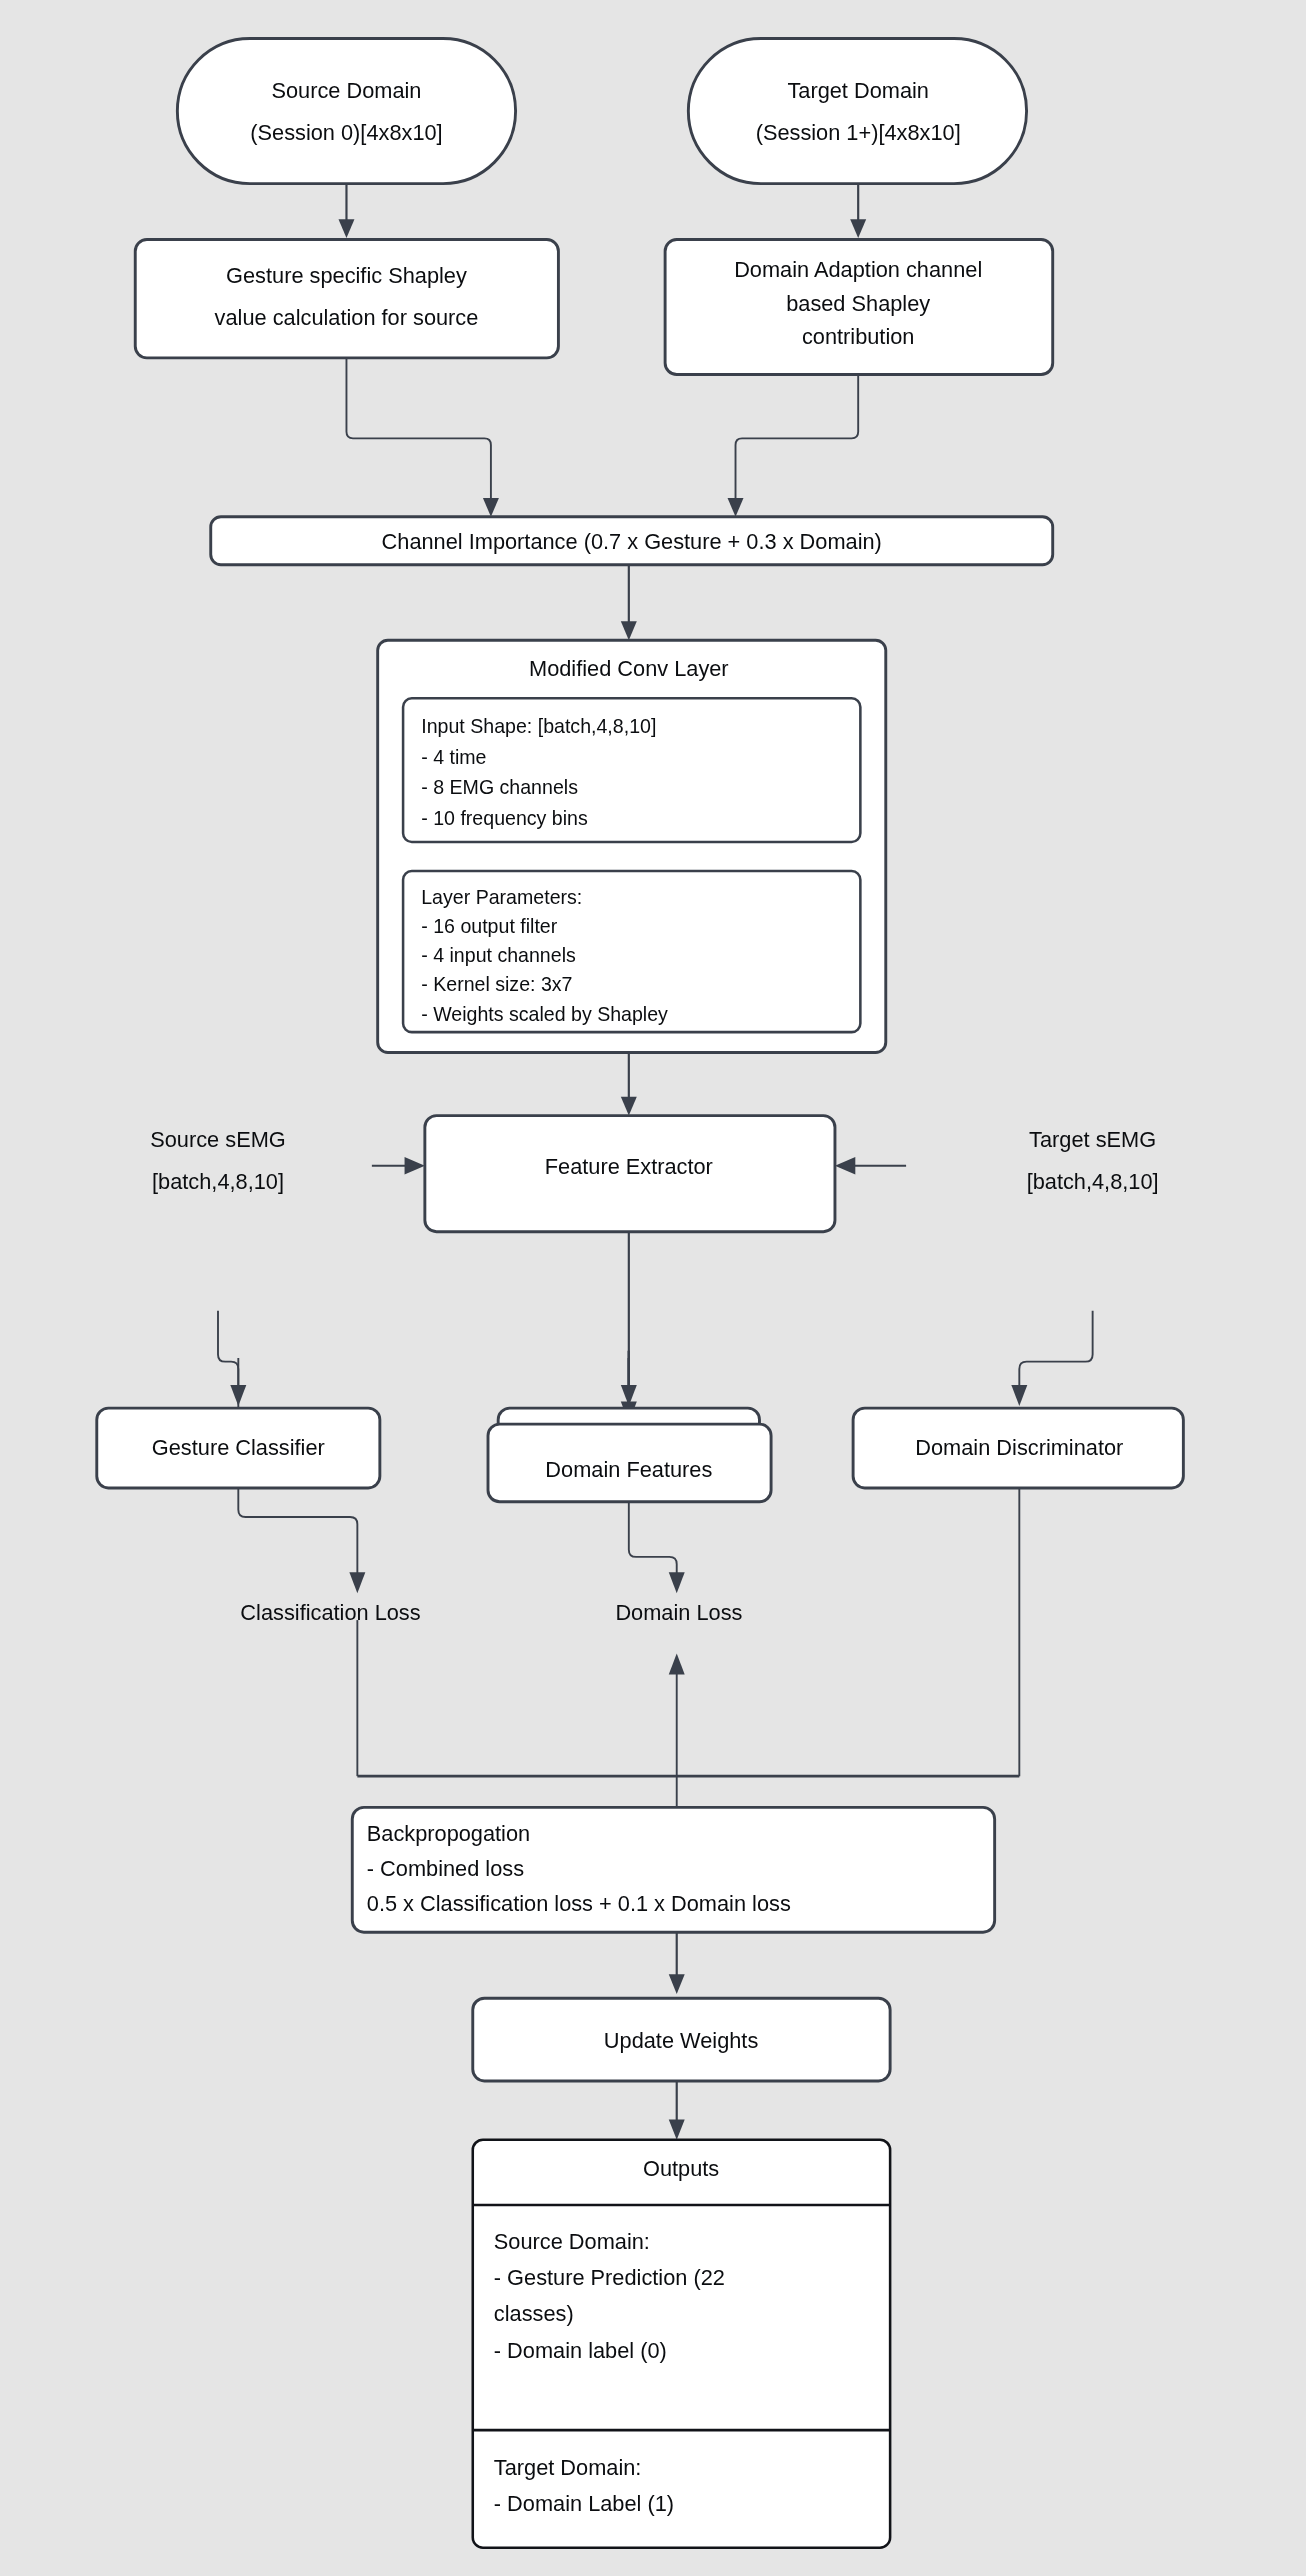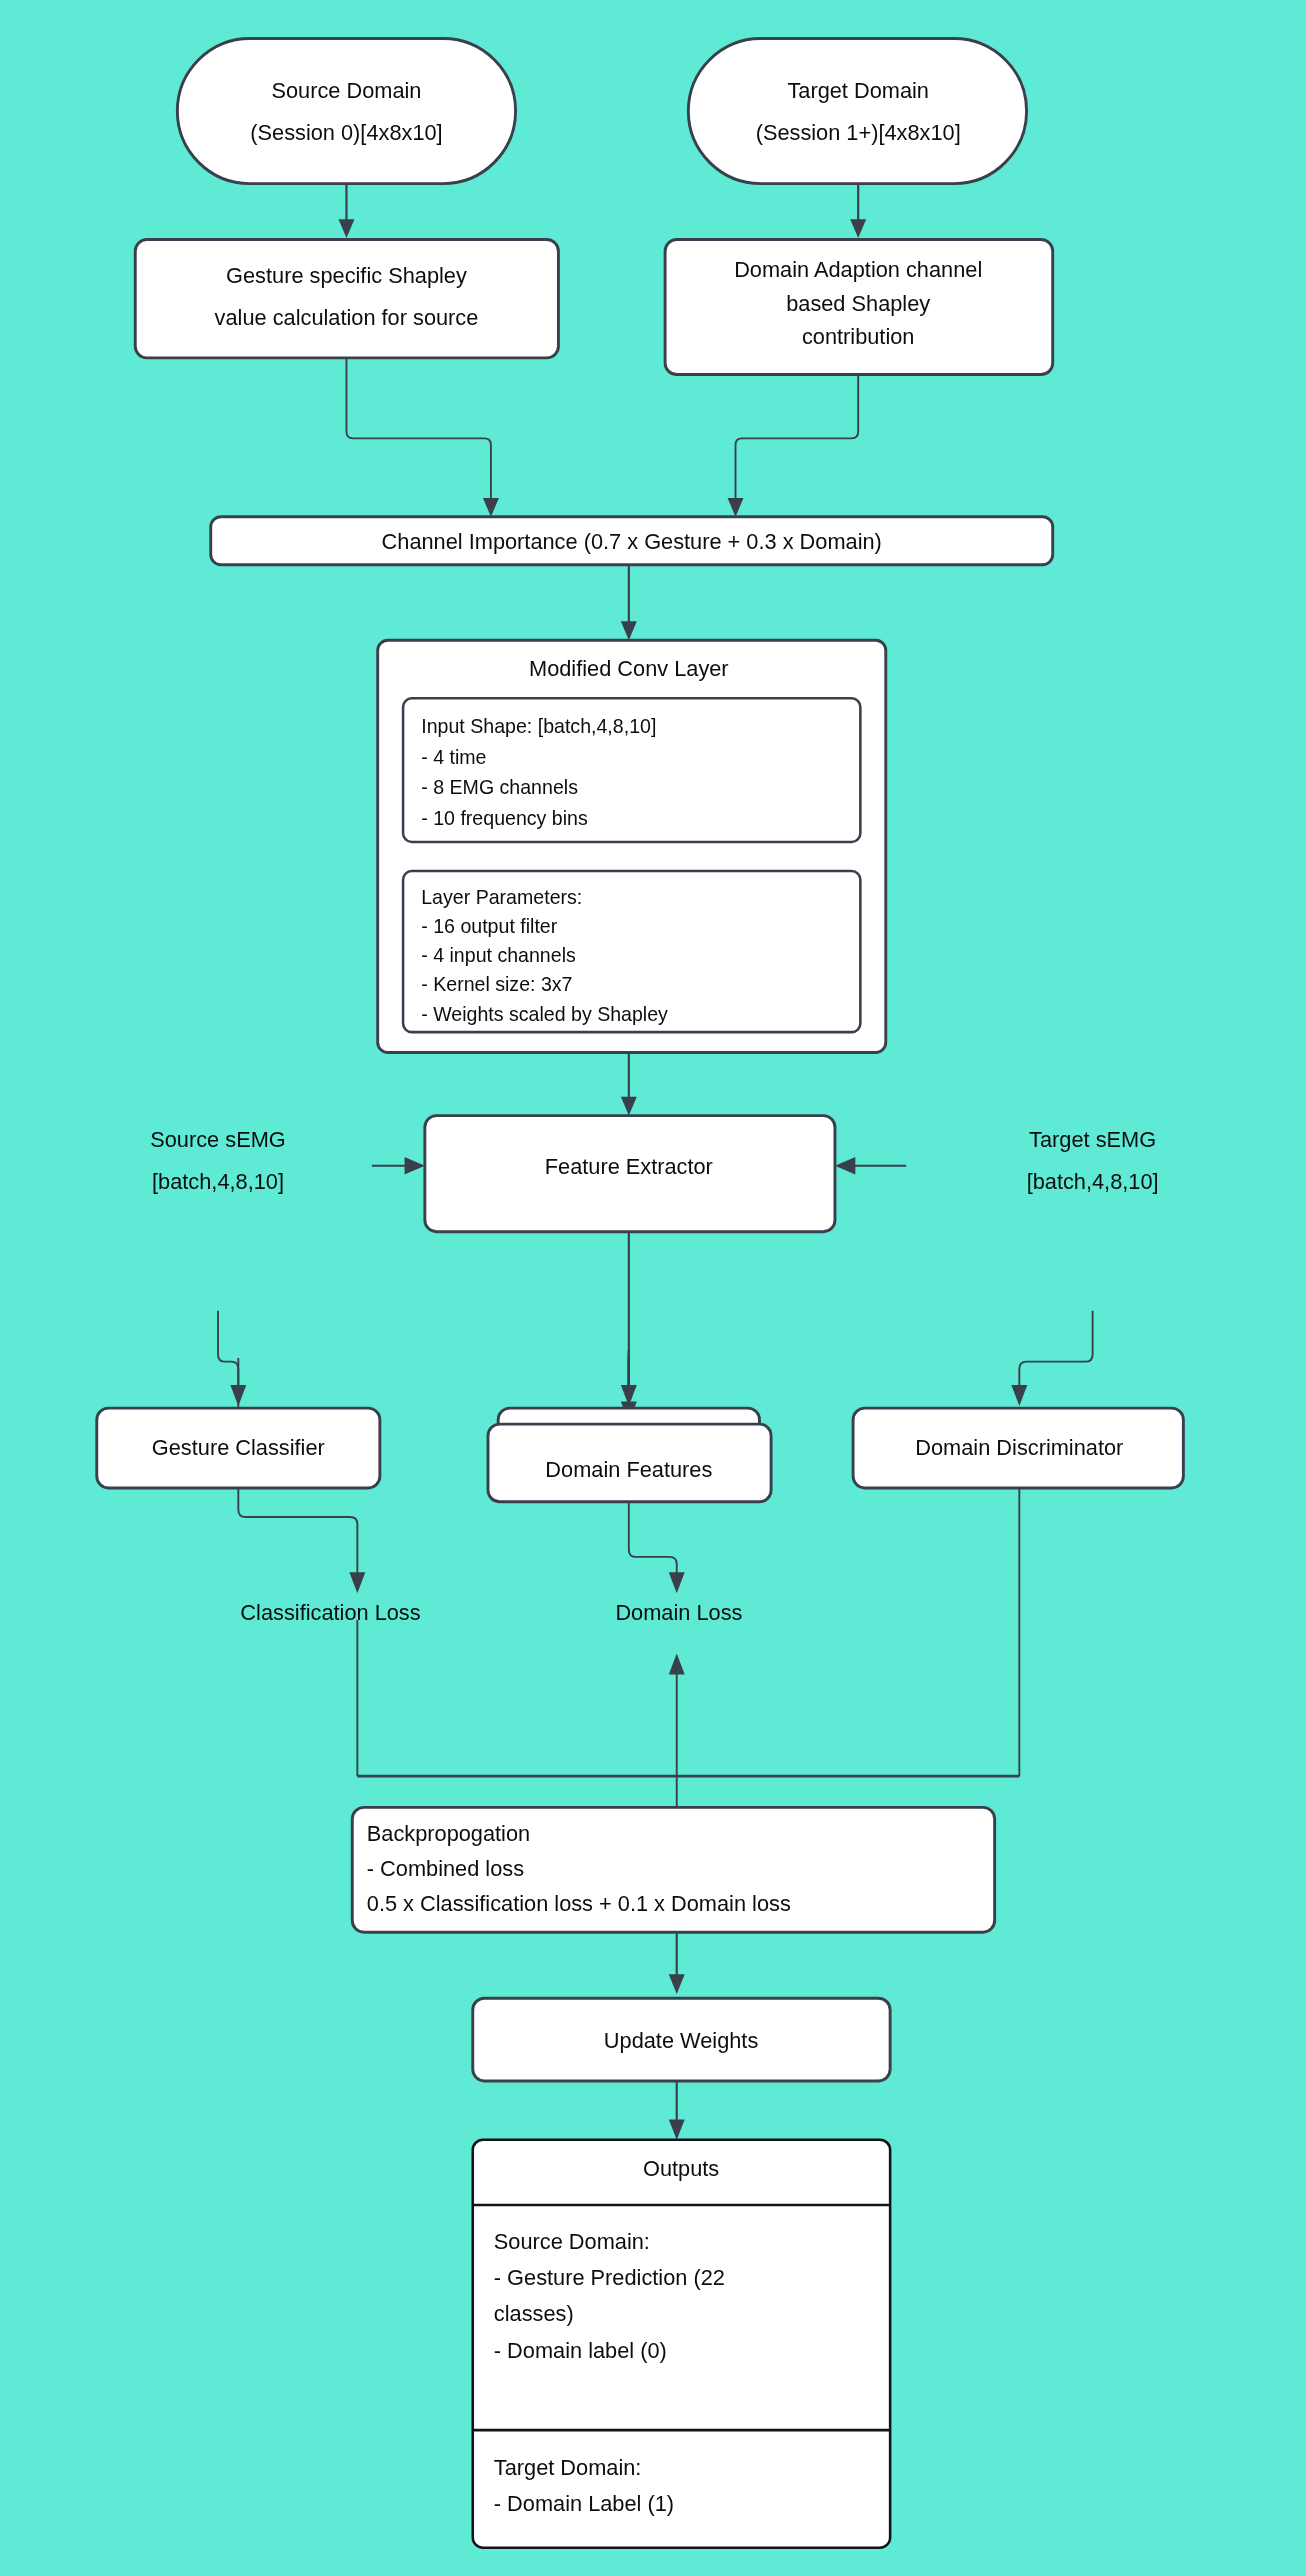--- a/index.html
+++ b/index.html
@@ -7,21 +7,21 @@
     padding: 0;
     background: #ffffff;
   }
   body {
     font-family: "Liberation Sans", sans-serif;
   }
   #diagram-root {
     position: relative;
     width: 1307px;
     height: 2576px;
-    background: #5eead4;
+    background: #e5e5e5;
     overflow: hidden;
   }
   svg.flow {
     position: absolute;
     top: 0;
     left: 0;
     width: 1307px;
     height: 2576px;
   }
   .node-rect {

